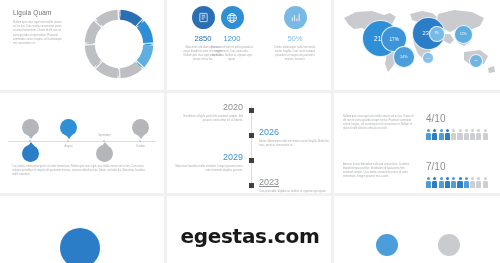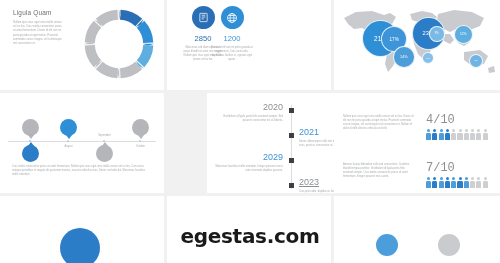--- a/index.html
+++ b/index.html
@@ -64,34 +64,34 @@
     transform: translateX(-50%); border-left: 3px solid transparent;
     border-right: 3px solid transparent;
   }
   .pin.down .bulb:after { bottom: auto; top: -3px; border-bottom: 4px solid currentColor; border-top: none; }
   .pin.up .bulb:after { border-top: 4px solid currentColor; }
   .tick { position: absolute; width: 2.4px; height: 2.4px; border-radius: 50%; background: #c8cace; top: 47px; }
   .tlab { position: absolute; font-size: 2.6px; color: #a9abae; text-align: center; width: 28px; }
   #p4 .foot { position: absolute; left: 12px; top: 72px; width: 140px; font-size: 2.6px; }
 
   
-  #p5 { left: 167px; top: 93px; width: 164px; height: 100px; margin-left: 40px; }
+  #p5 { left: 167px; top: 93px; width: 164px; height: 100px; }
   #vline { position: absolute; left: 84px; top: 12px; width: 1px; height: 84px; background: #dcdde0; }
   .vnode { position: absolute; left: 82px; width: 5px; height: 5px; background: #3d3f44; }
   .yr { position: absolute; width: 70px; }
   .yr .y { font-size: 9px; font-weight: 300; line-height: 1; }
   .yr .t { margin-top: 3px; font-size: 2.6px; color: #a9abae; line-height: 1.6; }
   .yr.left { left: 6px; text-align: right; }
   .yr.right { left: 92px; text-align: left; }
 
   
   #p6 { left: 334px; top: 93px; width: 166px; height: 100px; }
   .picrow { position: absolute; left: 0; width: 166px; }
   .picrow .copy { position: absolute; left: 9px; top: 0; width: 72px; font-size: 2.6px; color: #a9abae; line-height: 1.6; }
-  .picrow .ratio { position: absolute; left: 92px; top: -2px; font-size: 12px; font-weight: 300; color: #8d9093; font-family: Liberation Mono, monospace; }
+  .picrow .ratio { position: absolute; left: 92px; top: -2px; font-size: 10px; font-weight: 300; color: #8d9093; }
   .people { position: absolute; left: 92px; top: 14px; display: flex; gap: 1.1px; }
   .person { width: 5.2px; height: 11px; position: relative; }
   .person .head { width: 3px; height: 3px; border-radius: 50%; margin: 0 auto; }
   .person .body { width: 5.2px; height: 7.4px; margin-top: .5px; border-radius: 1.4px 1.4px 0 0; }
 
   
   #p7 { left: 0; top: 196px; width: 164px; height: 67px; }
   #p8 { left: 167px; top: 196px; width: 164px; height: 67px; }
   #p9 { left: 334px; top: 196px; width: 166px; height: 67px; }
   .halfdisc { position: absolute; border-radius: 50%; }
@@ -152,20 +152,32 @@
         <svg width="12" height="12" viewBox="0 0 24 24" fill="none" stroke="#fff" stroke-width="1.5">
           <circle cx="12" cy="12" r="9"></circle>
             <ellipse cx="12" cy="12" rx="4" ry="9"></ellipse>
           <line x1="3" y1="12" x2="21" y2="12"></line>
             <line x1="4.5" y1="7" x2="19.5" y2="7"></line>
           <line x1="4.5" y1="17" x2="19.5" y2="17"></line>
         </svg>
       </div>
       <div class="num">1200</div>
       <div class="cap">Donec id elit non mi porta gravida at eget metus. Cras justo odio, dapibus ac facilisis in, egestas eget quam.</div>
+    </div>
+    <div class="kpi" id="k3">
+      <div class="disc">
+        <svg width="11" height="11" viewBox="0 0 24 24" fill="none" stroke="#fff" stroke-width="1.8">
+          <line x1="5" y1="20" x2="5" y2="12"></line>
+            <line x1="10" y1="20" x2="10" y2="7"></line>
+          <line x1="15" y1="20" x2="15" y2="14"></line>
+            <line x1="20" y1="20" x2="20" y2="4"></line>
+        </svg>
+      </div>
+      <div class="num">50%</div>
+      <div class="cap">Donec ullamcorper nulla non metus auctor fringilla. Cum sociis natoque penatibus et magnis dis parturient montes, nascetur.</div>
     </div>
   </div>
 
   <div class="panel" id="p3">
     <div id="mapwrap">
       <svg width="158" height="74" viewBox="0 0 158 74">
         <g fill="#c9cbce">
           <path d="M6,14 L18,8 L34,7 L46,11 L52,9 L58,13 L54,20 L44,24 L38,22 L30,27 L24,24 L16,25 L10,20 Z"></path>
           <path d="M36,29 L44,28 L48,32 L46,37 L40,34 Z"></path>
           <path d="M46,38 L56,36 L62,42 L60,52 L55,62 L50,68 L47,60 L49,50 L45,44 Z"></path>
@@ -225,21 +237,21 @@
 
   <div class="panel" id="p5">
     <div id="vline"></div>
     <div id="years">
         <div class="yr left" style="top: 10px;">
           <div class="y" style="color: rgb(141, 144, 147);">2020</div>
           <div class="t">Vestibulum id ligula porta felis euismod semper. Sed posuere consectetur est at lobortis.</div>
         </div>
         <div class="vnode" style="top: 15px;"></div>
         <div class="yr right" style="top: 35px;">
-          <div class="y" style="color: rgb(61, 148, 216);">2021</div>
+          <div class="y" style="color: rgb(61, 148, 216);">2026</div>
           <div class="t">Donec ullamcorper nulla non metus auctor fringilla. Morbi leo risus, porta ac consectetur ac.</div>
         </div>
         <div class="vnode" style="top: 40px;"></div>
         <div class="yr left" style="top: 60px;">
           <div class="y" style="color: rgb(61, 148, 216);">2029</div>
           <div class="t">Maecenas faucibus mollis interdum. Integer posuere erat a ante venenatis dapibus posuere.</div>
         </div>
         <div class="vnode" style="top: 65px;"></div>
         <div class="yr right" style="top: 85px;">
           <div class="y" style="color: rgb(141, 144, 147); text-decoration: underline;">2023</div>

